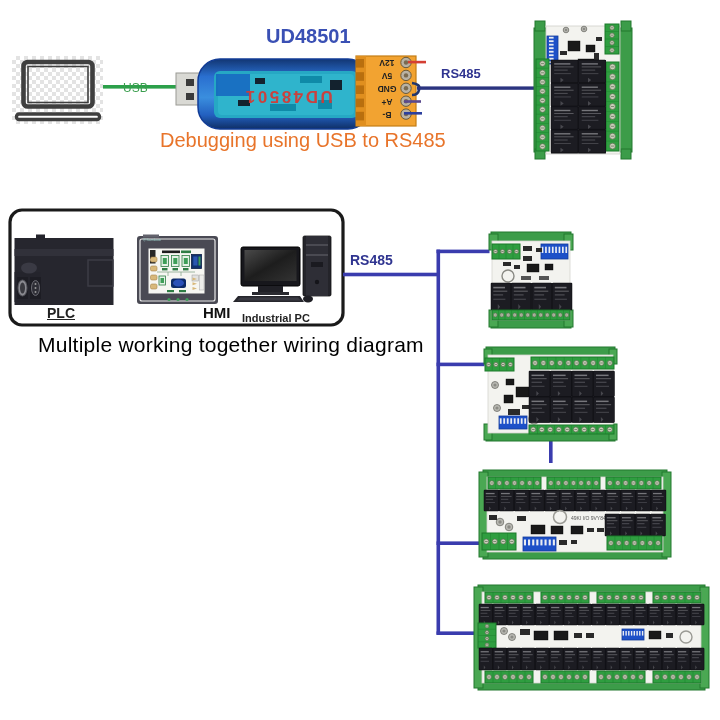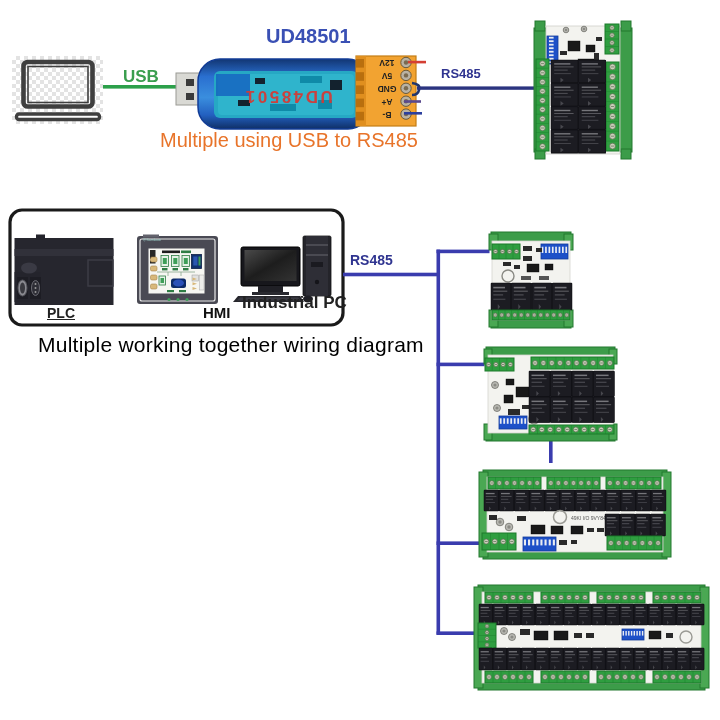--- a/index.html
+++ b/index.html
@@ -1134,19 +1134,19 @@
     <circle cx="673.0" cy="677.0" r="2.4" fill="#c9cfba" stroke="#5a6b52" stroke-width="0.7"></circle>
     <line x1="671.7" y1="677.0" x2="674.3" y2="677.0" stroke="#6a7a60" stroke-width="0.8"></line>
     <circle cx="681.0" cy="677.0" r="2.4" fill="#c9cfba" stroke="#5a6b52" stroke-width="0.7"></circle>
     <line x1="679.7" y1="677.0" x2="682.3" y2="677.0" stroke="#6a7a60" stroke-width="0.8"></line>
     <circle cx="689.0" cy="677.0" r="2.4" fill="#c9cfba" stroke="#5a6b52" stroke-width="0.7"></circle>
     <line x1="687.7" y1="677.0" x2="690.3" y2="677.0" stroke="#6a7a60" stroke-width="0.8"></line>
     <circle cx="697.0" cy="677.0" r="2.4" fill="#c9cfba" stroke="#5a6b52" stroke-width="0.7"></circle>
     <line x1="695.7" y1="677.0" x2="698.3" y2="677.0" stroke="#6a7a60" stroke-width="0.8"></line>
 </svg>
 <div class="t" style="left:266px;top:25px;font-size:20px;font-weight:bold;color:#3a50b4;">UD48501</div>
-<div class="t" style="left:123px;top:67px;font-size:17px;font-weight:bold;color:#3a9e4e;">USB</div>
+<div class="t" style="left:123px;top:81px;font-size:12px;font-weight:normal;color:#3a9e4e;">USB</div>
 <div class="t" style="left:441px;top:66px;font-size:13px;font-weight:bold;color:#2f3490;">RS485</div>
-<div class="t" style="left:160px;top:128.5px;font-size:20px;color:#e8742a;">Multiple using USB to RS485</div>
+<div class="t" style="left:160px;top:128.5px;font-size:20px;color:#e8742a;">Debugging using USB to RS485</div>
 <div class="t" style="left:47px;top:304.5px;font-size:14px;font-weight:bold;color:#222;text-decoration:underline;">PLC</div>
 <div class="t" style="left:159px;top:304px;font-size:15px;font-weight:bold;color:#111;margin-left:44px;">HMI</div>
-<div class="t" style="left:242px;top:293px;font-size:17px;font-weight:bold;color:#222;">Industrial PC</div>
+<div class="t" style="left:242px;top:312px;font-size:11px;font-weight:bold;color:#222;">Industrial PC</div>
 <div class="t" style="left:350px;top:252px;font-size:14px;font-weight:bold;color:#2f3490;">RS485</div>
 <div class="t" style="left:38px;top:333px;font-size:21px;letter-spacing:0.25px;color:#000000;">Multiple working together wiring diagram</div>
 </body></html>

